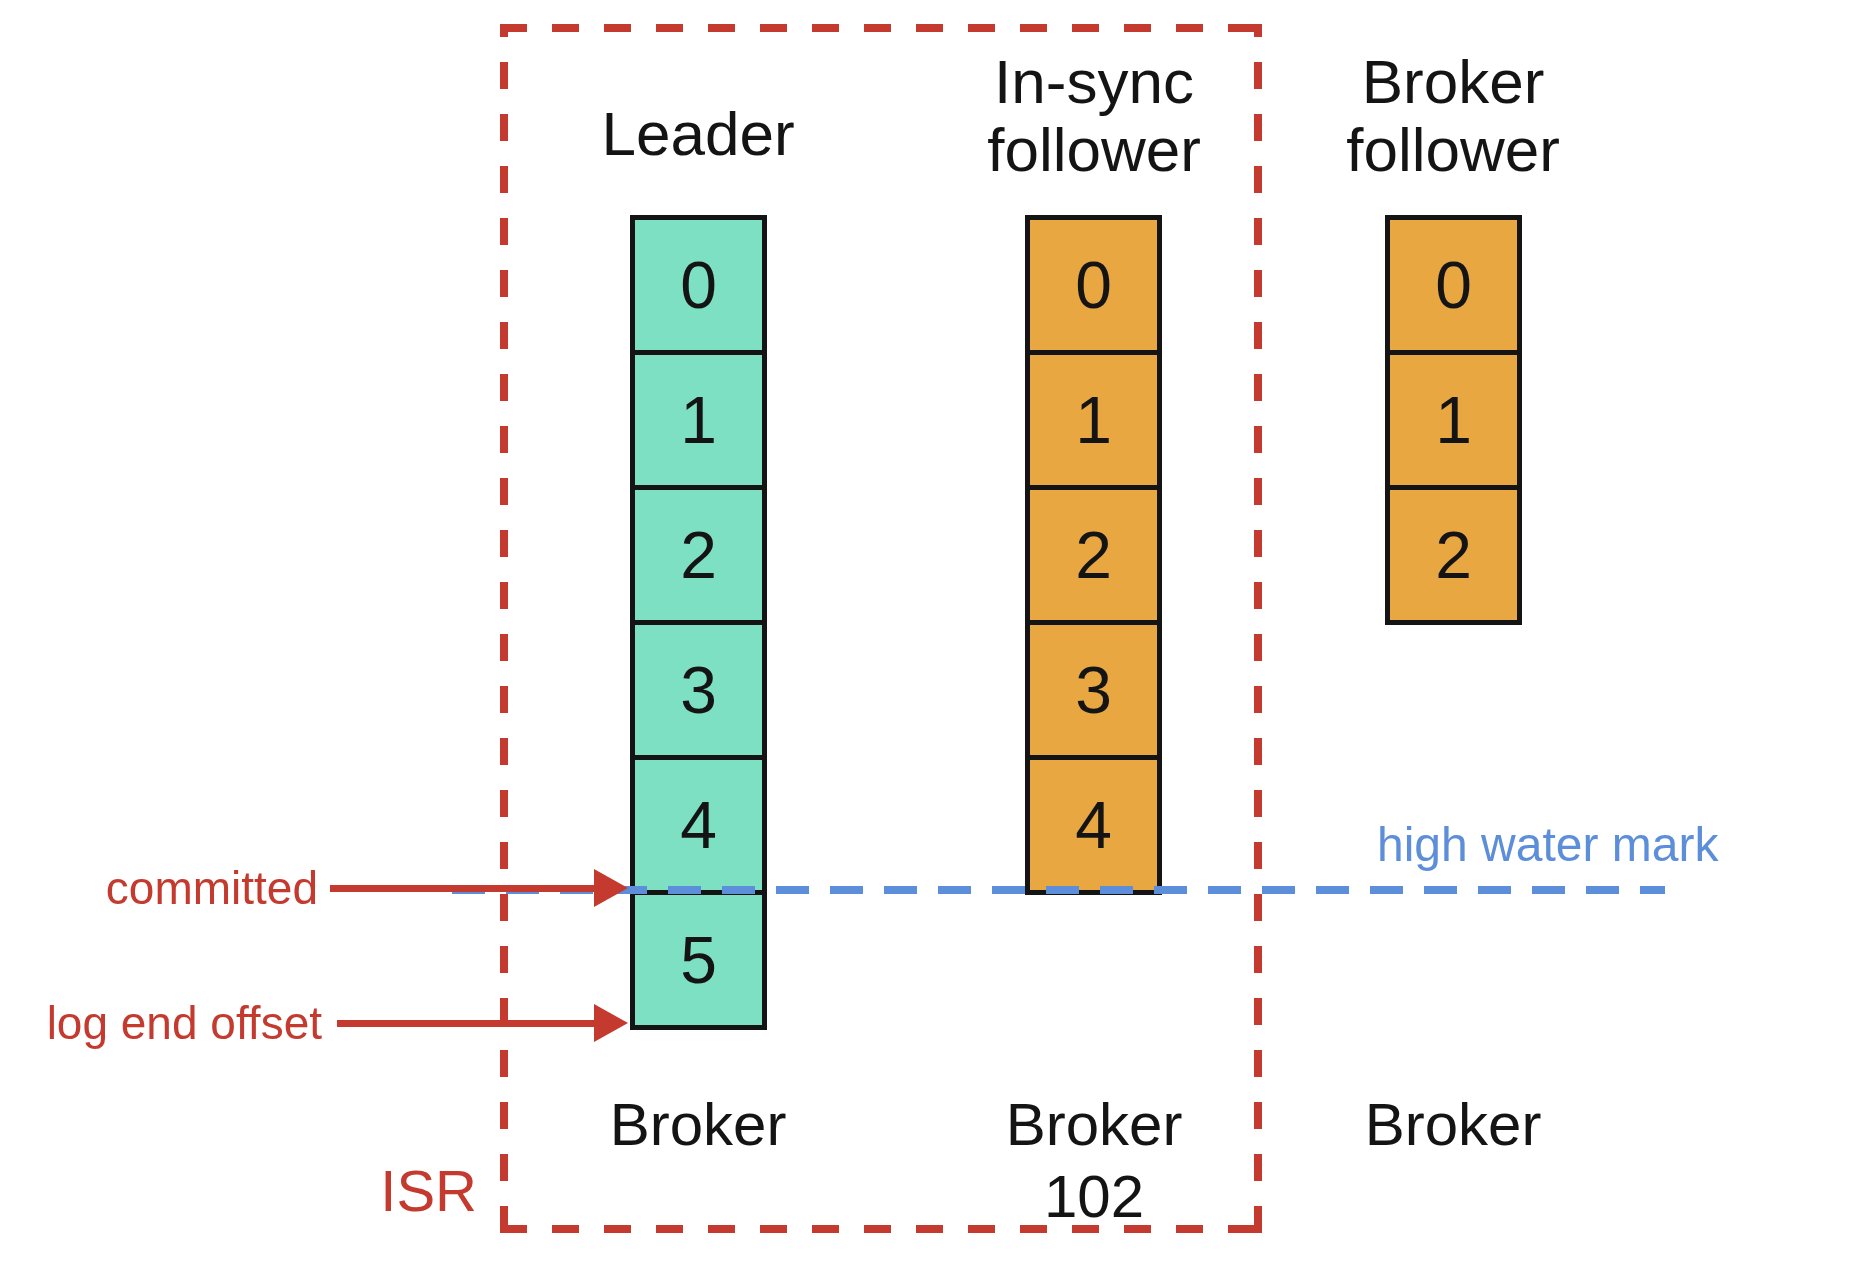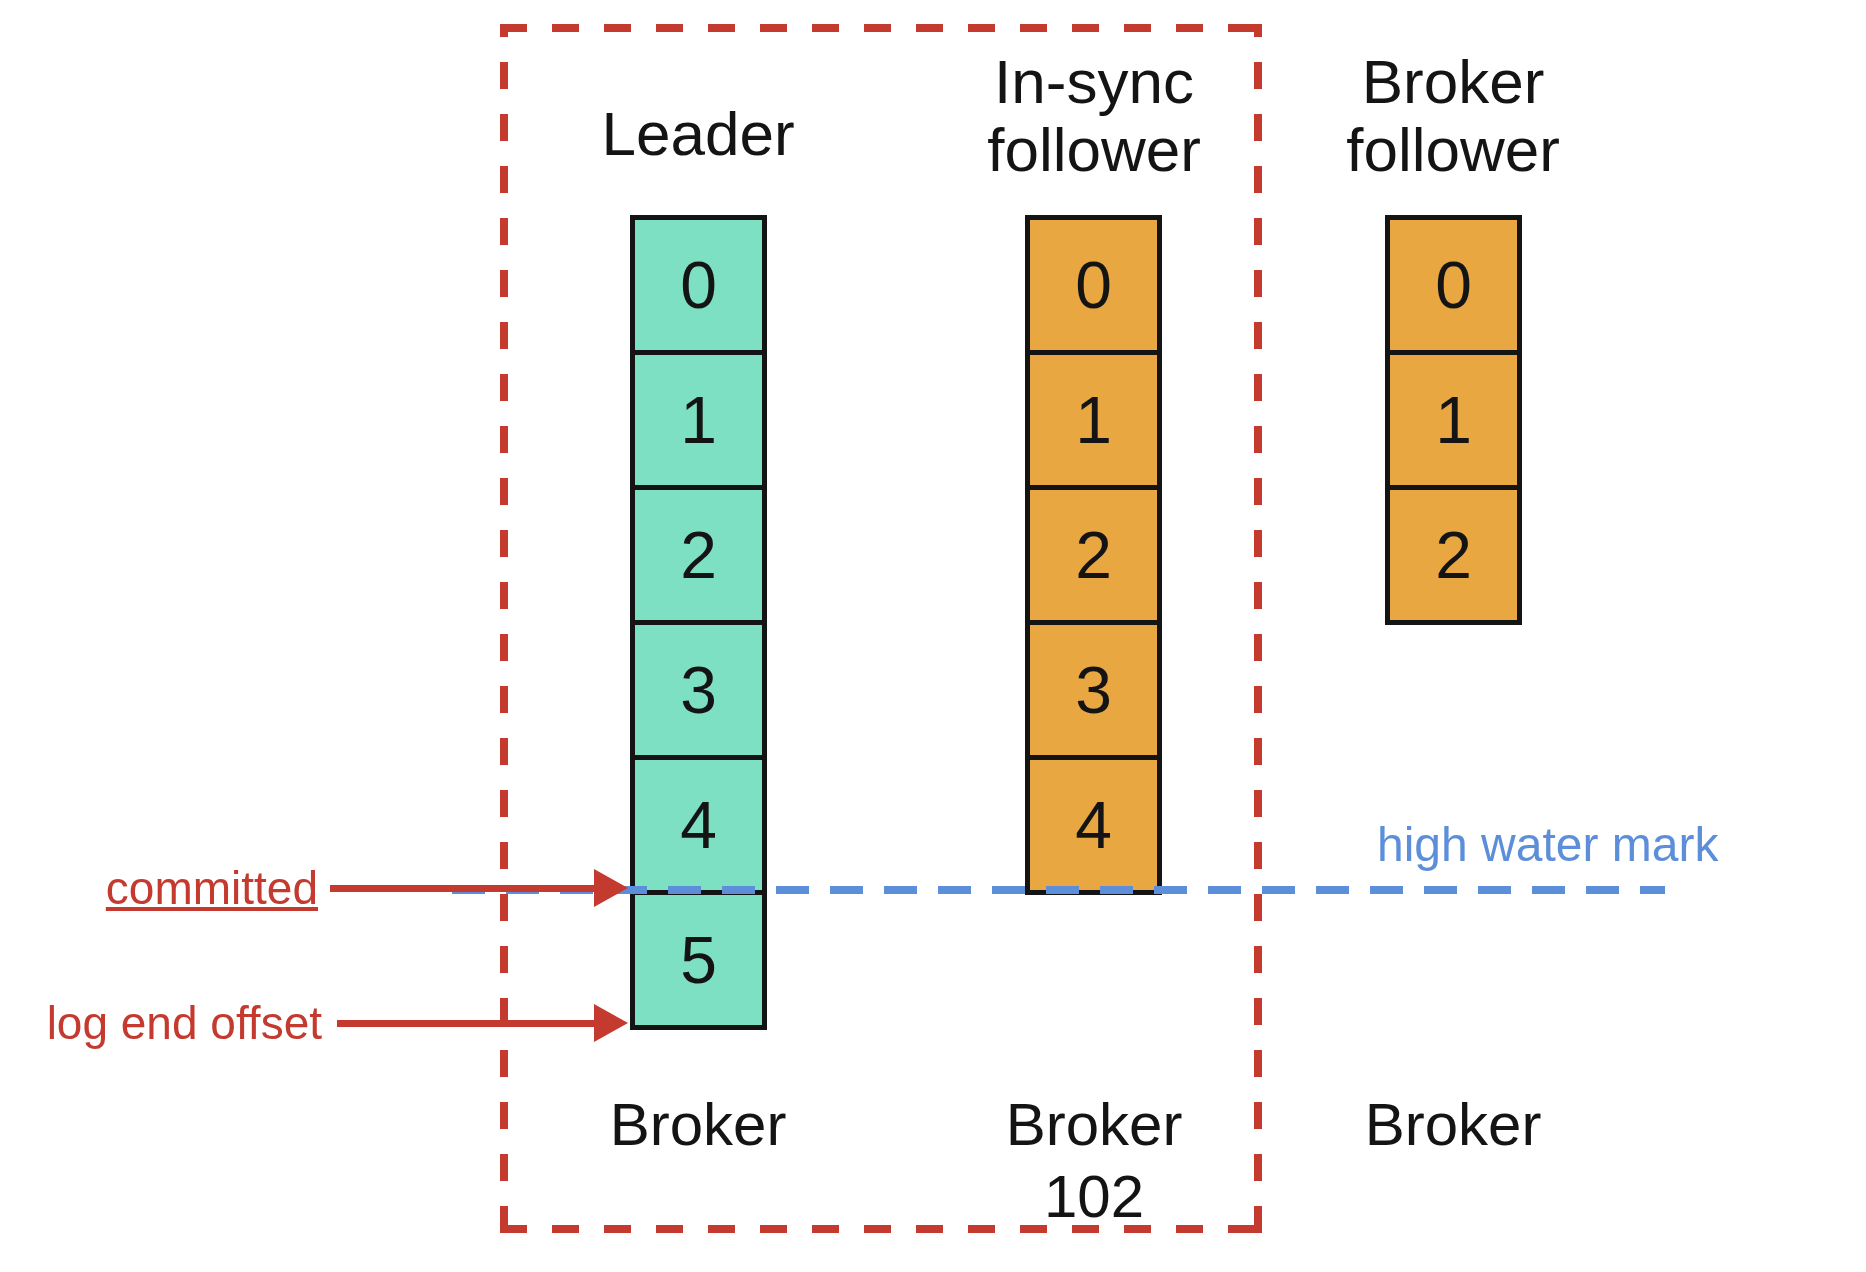--- a/index.html
+++ b/index.html
@@ -44,21 +44,21 @@
 
   
   .hwm-line{position:absolute;left:452px;top:886px;width:1213px;height:8px;z-index:5;
     background:repeating-linear-gradient(90deg,var(--color-accent_blue) 0 33px,transparent 33px 54px);}
   .hwm-label{position:absolute;left:1377px;top:814px;font-size:48px;line-height:62px;
     color:var(--color-accent_blue);z-index:3;white-space:nowrap;}
 
   
   .red-note{position:absolute;color:var(--color-accent_red);font-size:46px;line-height:54px;
     text-align:right;z-index:6;white-space:nowrap;}
-  .committed-label{left:0;top:861px;width:318px;text-decoration:underline;}
+  .committed-label{left:0;top:861px;width:318px;}
   .leo-label{left:0;top:996px;width:322px;}
   .isr-label{position:absolute;left:177px;top:1160px;width:300px;text-align:right;
     color:var(--color-accent_red);font-size:58px;line-height:62px;z-index:3;}
 
   .arrow{position:absolute;z-index:6;}
   .arrow .shaft{position:absolute;height:7px;background:var(--color-accent_red);top:16px;left:0;}
   .arrow .head{position:absolute;top:0;width:0;height:0;
     border-top:19px solid transparent;border-bottom:19px solid transparent;
     border-left:34px solid var(--color-accent_red);}
   .arrow.committed-arrow{left:330px;top:869px;width:300px;height:38px;}
@@ -121,20 +121,21 @@
     <div class="shaft"></div>
     <div class="head"></div>
   </div>
 
   <div class="red-note leo-label">log end offset</div>
   <div class="arrow leo-arrow">
     <div class="shaft"></div>
     <div class="head"></div>
   </div>
 
+  <div class="isr-label">ISR</div>
 
   <div class="broker-label b101">
     <div>Broker</div>
   </div>
   <div class="broker-label b102">
     <div>Broker</div>
     <div>102</div>
   </div>
   <div class="broker-label b103">
     <div>Broker</div>

